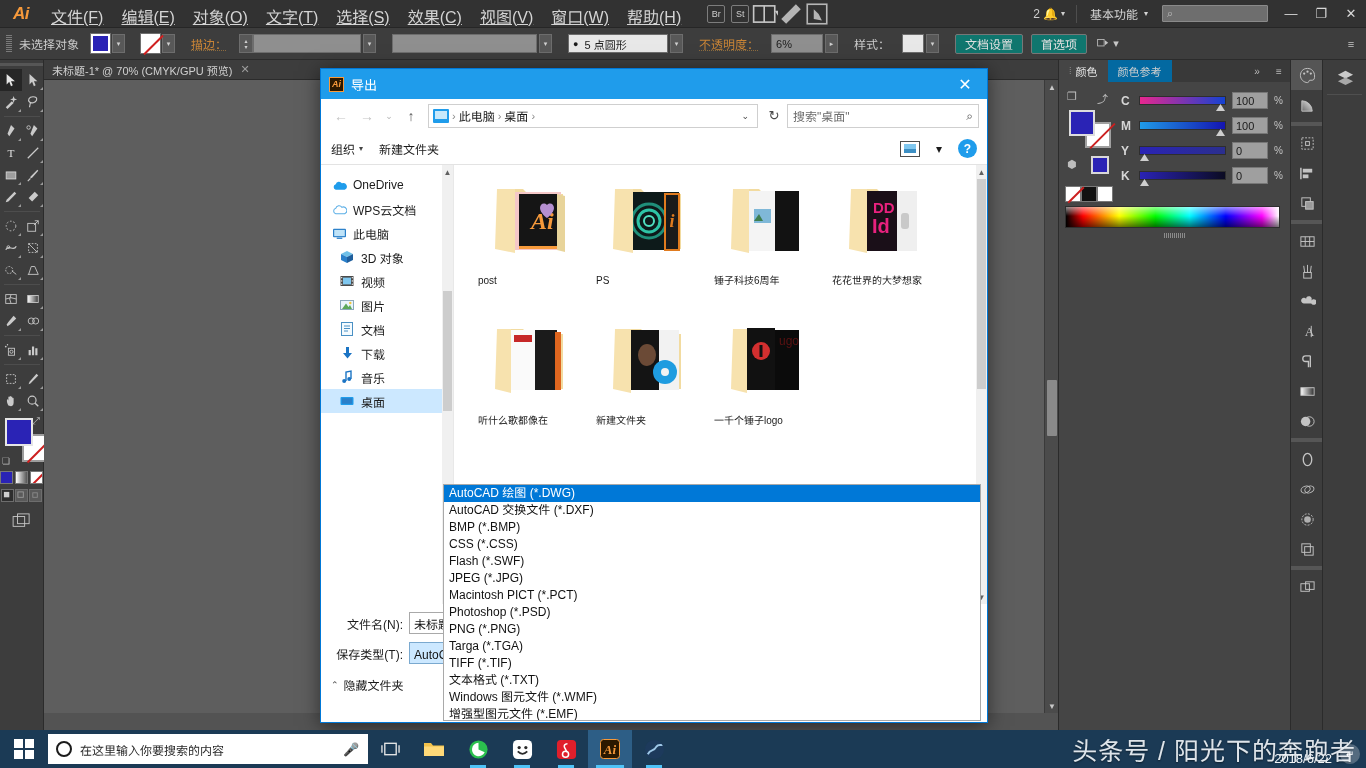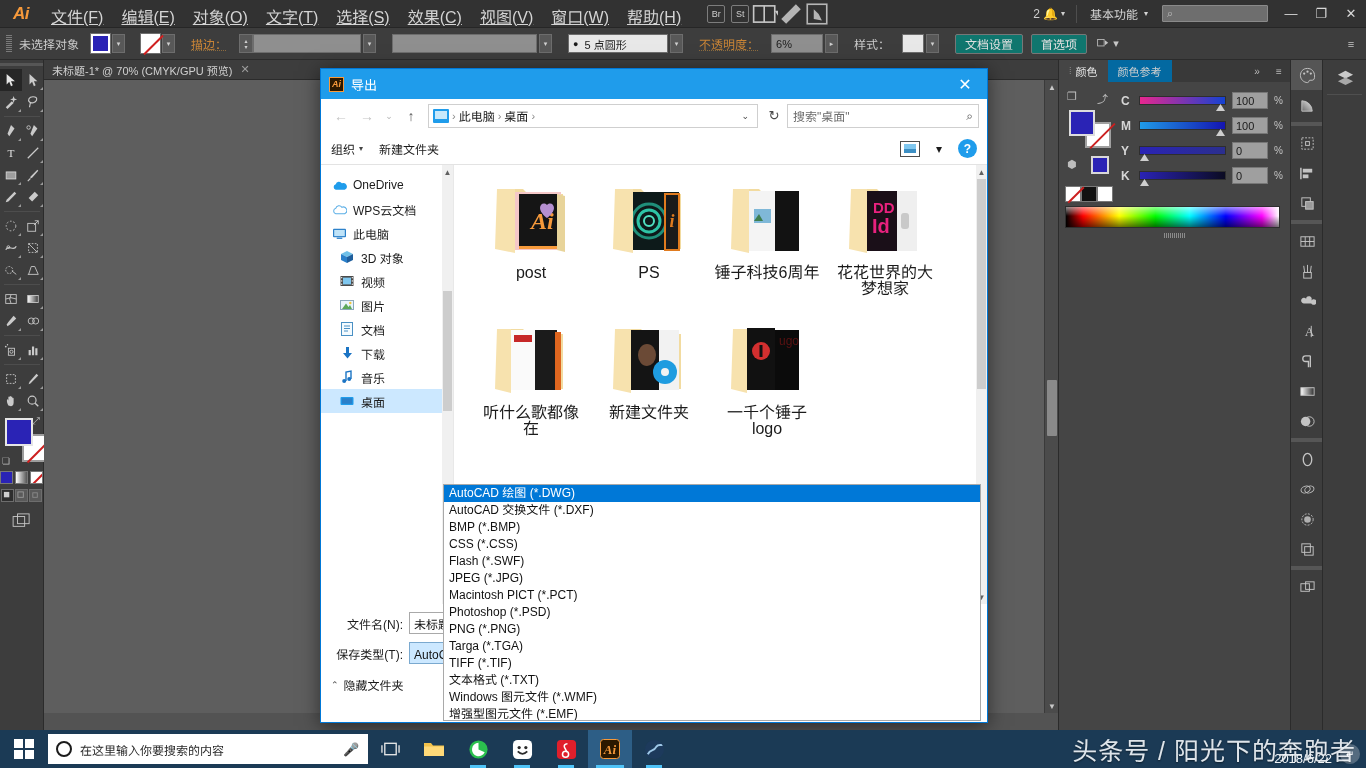--- a/index.html
+++ b/index.html
@@ -238,21 +238,21 @@
   .sitem.sel{background:#cce8ff;}
   .sitem .ic{width:16px;height:16px;display:flex;align-items:center;justify-content:center;}
   .side-sb{position:absolute;right:0;top:0;bottom:0;width:11px;background:#f0f0f0;}
   .side-sb .thumb{position:absolute;left:1px;top:126px;width:9px;height:120px;background:#cdcdcd;}
   .side-sb .a{position:absolute;left:0;width:11px;height:14px;display:flex;align-items:center;justify-content:center;
      color:#606060;font-size:8px;}
 
   .dlg-files{flex:1;background:#fff;position:relative;overflow:hidden;}
   .fgrid{display:flex;flex-wrap:wrap;padding:10px 0 0 18px;}
   .fcell{width:118px;height:140px;display:flex;flex-direction:column;align-items:center;}
-  .fname{font-size:16px;color:#1b1b1b;text-align:center;line-height:16px;width:106px;margin-top:4px;}
+  .fname{font-size:10px;color:#1b1b1b;line-height:16px;width:106px;margin-top:12px;}
   .files-sb{position:absolute;right:0;top:0;bottom:0;width:11px;background:#f0f0f0;}
   .files-sb .thumb{position:absolute;left:1px;top:14px;width:9px;height:210px;background:#cdcdcd;}
   .files-sb .a{position:absolute;left:0;width:11px;height:14px;display:flex;align-items:center;justify-content:center;
      color:#606060;font-size:8px;}
 
   .dlg-fields{background:#fff;padding:6px 10px 0 10px;}
   .frow{display:flex;align-items:center;height:26px;margin-bottom:4px;}
   .flabel{width:78px;text-align:right;font-size:12px;color:#1b1b1b;padding-right:6px;}
   .fctrl{flex:1;height:22px;border:1px solid #a9a9a9;background:#fff;display:flex;align-items:center;
      padding:0 4px;font-size:12px;color:#111;}

